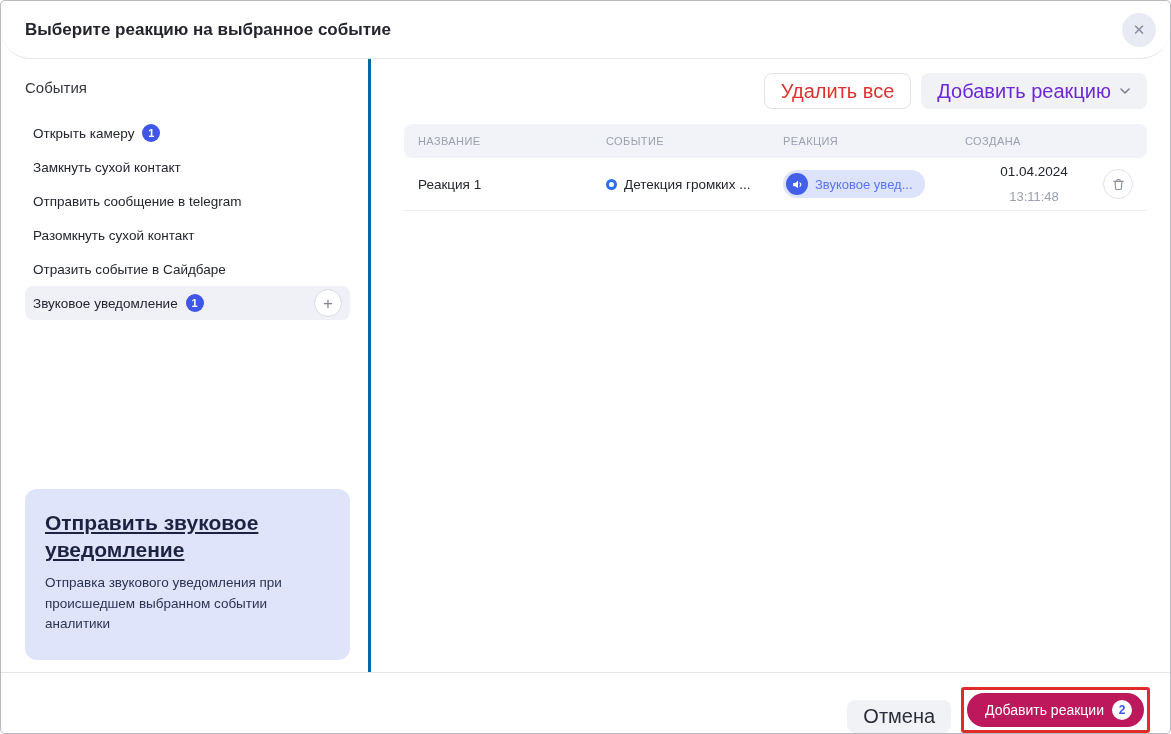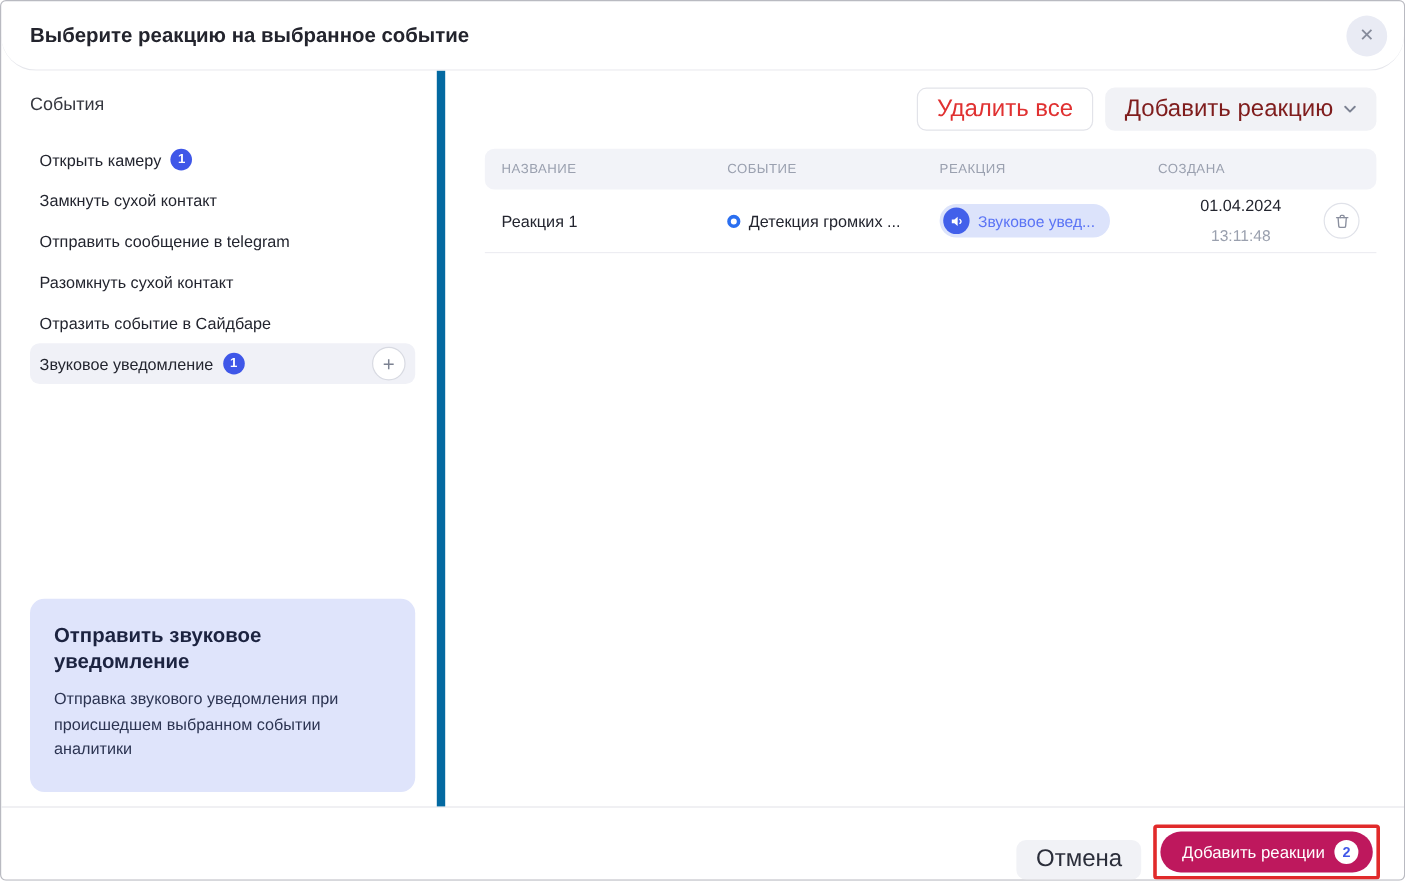--- a/index.html
+++ b/index.html
@@ -29,21 +29,21 @@
   .close-btn {
     width: 34px; height: 34px; border: none; border-radius: 50%;
     background: #e9ebf4; color: #868b9b;
     font-size: 15px; line-height: 1; cursor: pointer;
     display: flex; align-items: center; justify-content: center;
   }
   
   .modal-body { flex: 1; display: flex; min-height: 0; }
   .sidebar {
     width: 370px; flex: 0 0 370px;
-    border-right: 7px solid #0369a1;
+    border-right: 3px solid #0369a1;
     position: relative; padding-top: 20px;
   }
   .sidebar-title { font-size: 15px; color: #35373f; margin: 0 24px 20px; }
   .event-list { list-style: none; }
   .event-item {
     height: 34px; display: flex; align-items: center; gap: 8px;
     margin: 0 18px 0 24px; padding: 0 8px; border-radius: 8px;
     font-size: 13.5px; color: #23252f; cursor: pointer;
   }
   .event-item.selected { background: #f0f1f7; }
@@ -60,35 +60,35 @@
     background: #fff; border: 1px solid #d8dae2;
     color: #7c8292; font-size: 17px; line-height: 1; cursor: pointer;
     display: flex; align-items: center; justify-content: center;
   }
   .info-card {
     position: absolute; left: 24px; right: 18px; bottom: 12px;
     background: #dfe4fb; border-radius: 12px;
     padding: 20px 20px 26px;
   }
   .info-card-title {
-    font-size: 17px; font-weight: bold; color: #1c2340;
-    line-height: 1.3; margin-bottom: 10px; max-width: 250px;
+    font-size: 21px; font-weight: bold; color: #1c2340;
+    line-height: 1.3; margin-bottom: 10px; max-width: 250px; text-decoration: underline;
   }
   .info-card-desc { font-size: 13.5px; color: #2c3452; line-height: 1.5; max-width: 280px; }
   
   .content { flex: 1; padding: 14px 23px 0 33px; display: flex; flex-direction: column; }
   .toolbar { display: flex; justify-content: flex-end; gap: 10px; }
   .btn {
     height: 36px; border-radius: 8px; font-size: 20px;
     padding: 0 16px; cursor: pointer; border: none;
     display: inline-flex; align-items: center; gap: 8px;
     font-family: inherit;
   }
   .btn-delete-all { background: #fff; border: 1px solid #e2e3e9; color: #e03131; }
-  .btn-add-reaction { background: #f1f2f6; color: #7f1d1d; }
+  .btn-add-reaction { background: #f1f2f6; color: #6d28d9; }
   .chev { width: 12px; height: 12px; }
   
   .thead {
     margin-top: 15px; height: 34px; border-radius: 8px;
     background: #f2f3f8;
     display: grid; grid-template-columns: 190px 177px 182px 1fr 44px;
     align-items: center;
     font-size: 11px; letter-spacing: 0.4px; color: #9aa0af;
   }
   .thead span { padding-left: 12px; }

